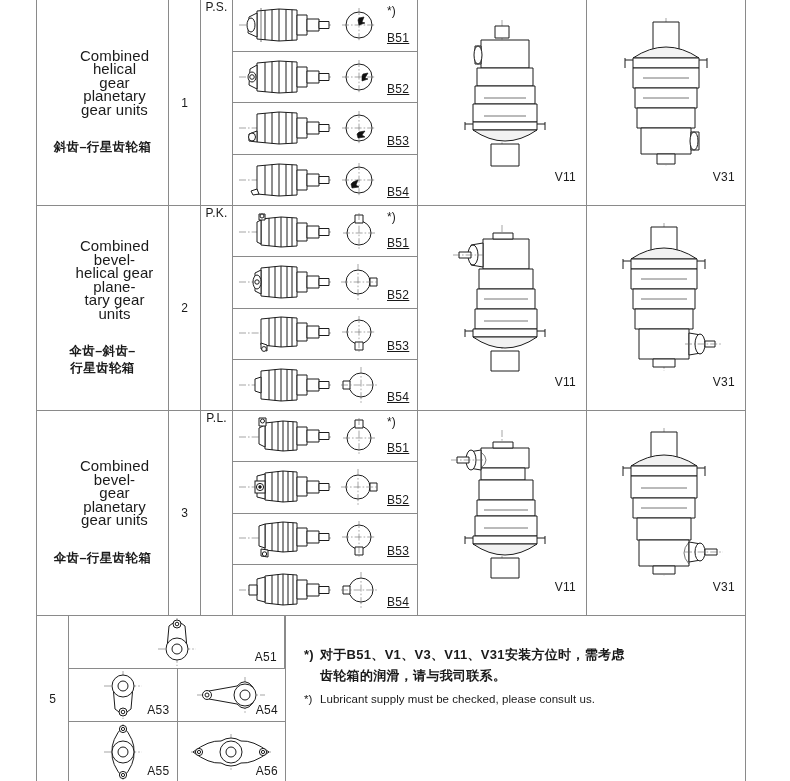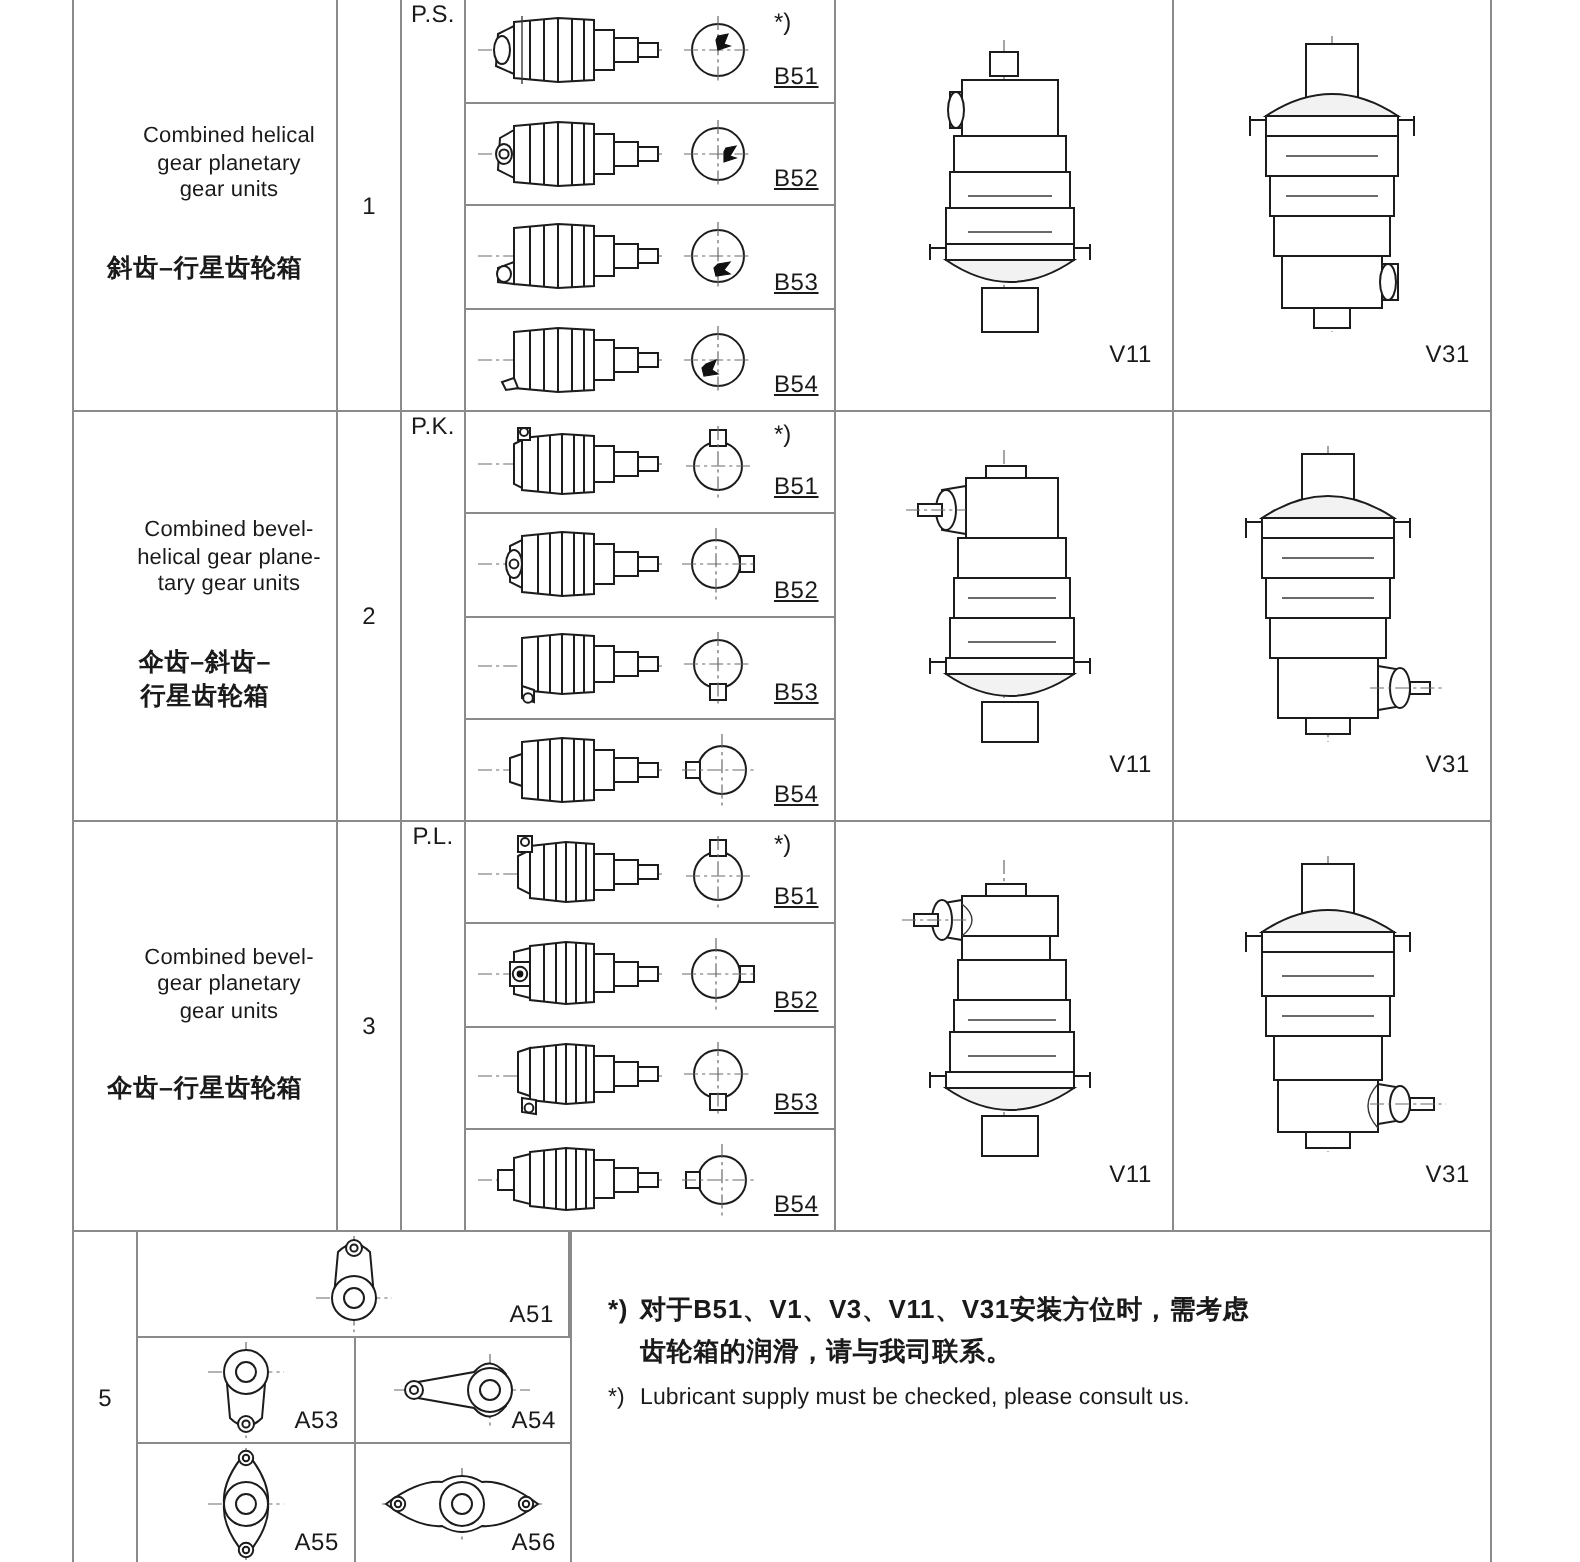--- a/index.html
+++ b/index.html
@@ -86,21 +86,21 @@
     border-right: 1.4px solid #8a8a8a;
     position: relative;
   }
   .col-v31 {
     flex: 1 1 auto;
     box-sizing: border-box;
     position: relative;
   }
 
   .name-en {
-    font-size: 11px;
+    font-size: 15px;
     line-height: 13.5px;
     letter-spacing: 0.1px;
     margin-left: 24px;
   }
   .name-cn {
     font-size: 12.5px;
     line-height: 17px;
     font-weight: bold;
     margin-top: 23px;
     letter-spacing: 0.4px;

